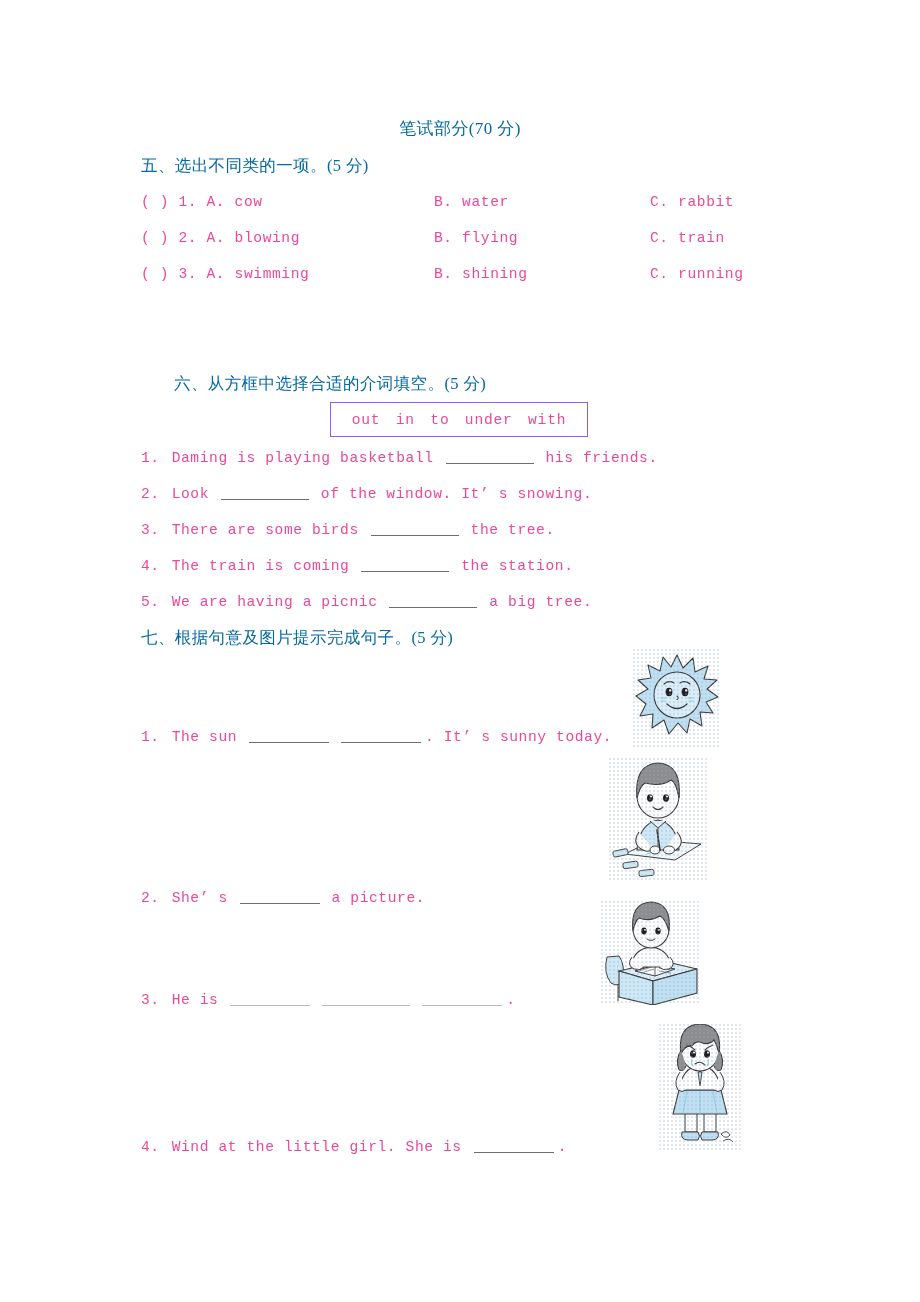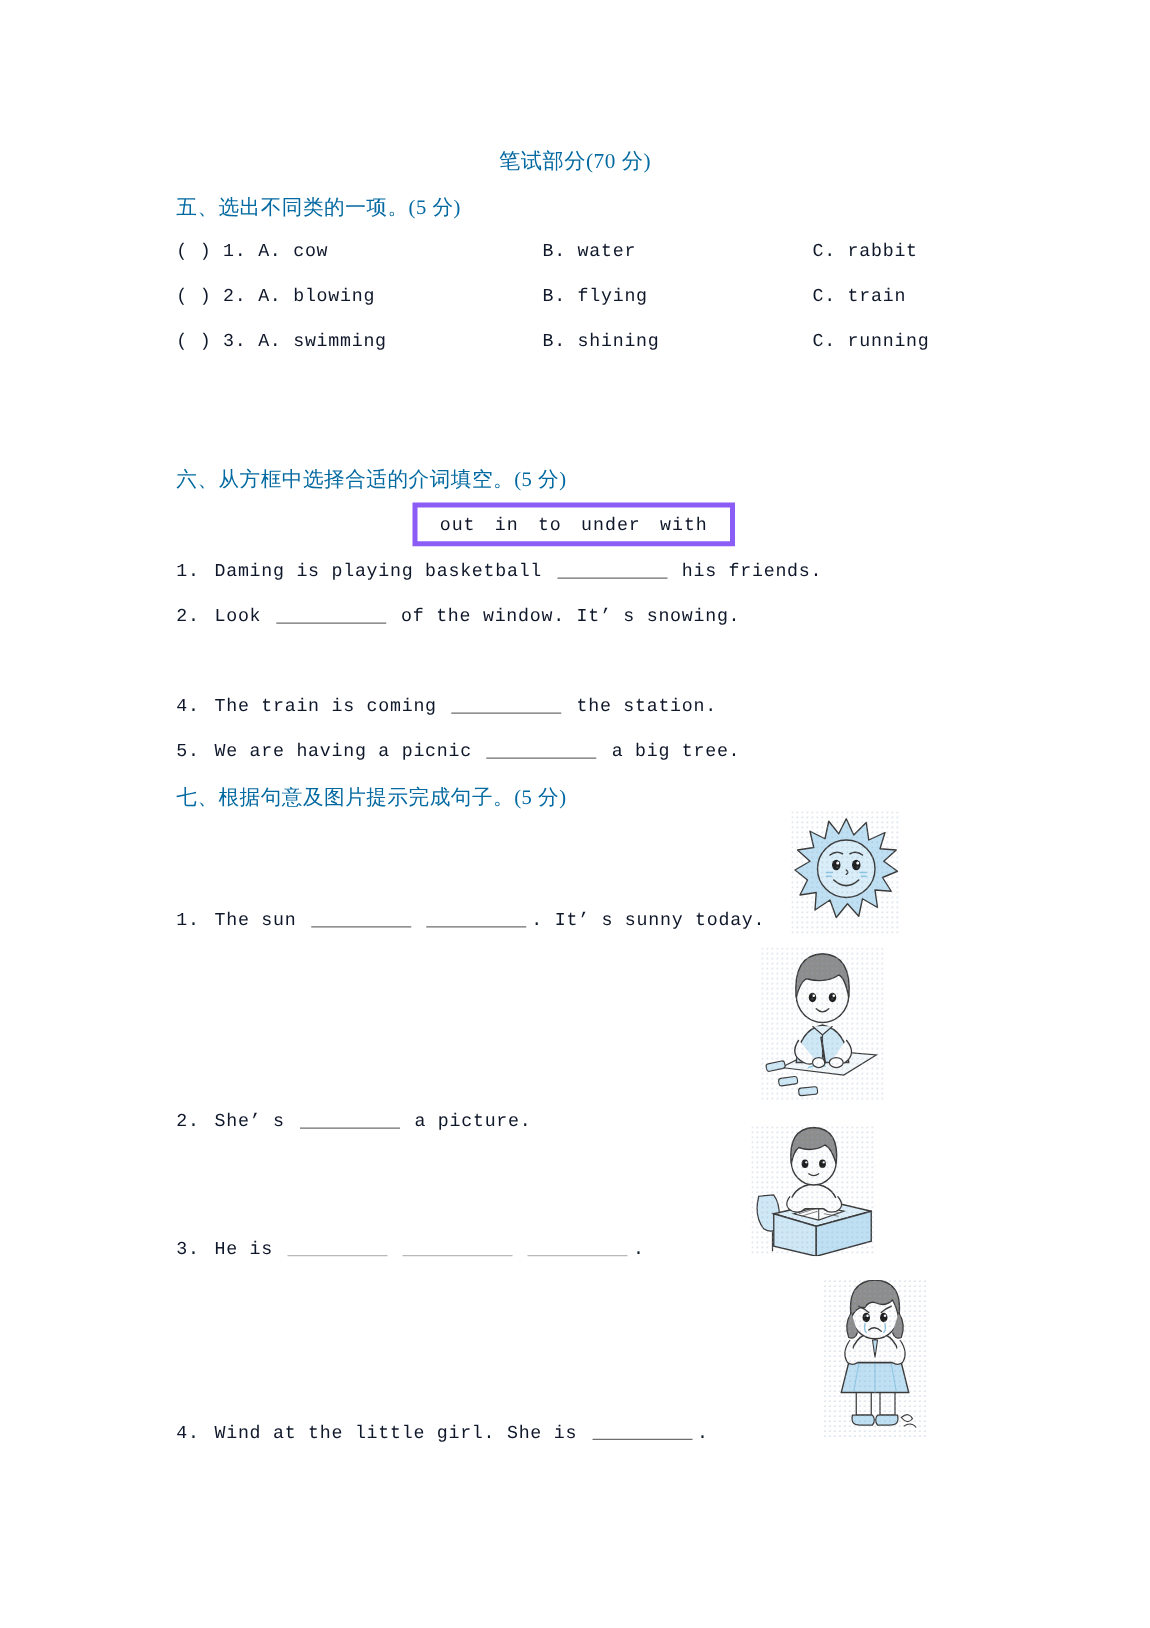--- a/index.html
+++ b/index.html
@@ -23,21 +23,21 @@
     font-family: "Liberation Serif", "DejaVu Serif", serif;
     font-size: 16.5px;
     letter-spacing: 0.4px;
     color: #0369a1;
     white-space: nowrap;
   }
   .en {
     font-family: "Liberation Mono", "DejaVu Sans Mono", monospace;
     font-size: 14.6px;
     letter-spacing: 0.6px;
-    color: #0f172a;
+    color: #ec4899;
     white-space: nowrap;
   }
 
   .page-title {
     position: absolute;
     left: 0;
     top: 117px;
     width: 920px;
     text-align: center;
   }
@@ -54,21 +54,21 @@
   .mc-b    { position: absolute; left: 293px; top: 0; }
   .mc-c    { position: absolute; left: 509px; top: 0; }
 
   
   .wordbox {
     position: absolute;
     left: 330px;
     top: 402px;
     width: 258px;
     height: 35px;
-    border: 4px solid #8b5cf6;
+    border: 1px solid #8b5cf6;
     box-sizing: border-box;
     display: flex;
     align-items: center;
     justify-content: center;
   }
   .wordbox .en { font-size: 14.6px; letter-spacing: 0.8px; }
 
   
   .line { position: absolute; left: 141px; }
 
@@ -121,39 +121,45 @@
     <span class="en mc-stem">(  ) 2. A. blowing</span>
     <span class="en mc-b">B. flying</span>
     <span class="en mc-c">C. train</span>
   </div>
   <div class="mc-row" style="top:266px;">
     <span class="en mc-stem">(  ) 3. A. swimming</span>
     <span class="en mc-b">B. shining</span>
     <span class="en mc-c">C. running</span>
   </div>
 
-  <div class="section-head" style="top:373px;">
+  <div class="section-head" style="top:373px;margin-left:33px;">
     <span class="cn">六、从方框中选择合适的介词填空。(5 分)</span>
   </div>
 
   <div class="wordbox">
     <span class="en">out　in　to　under　with</span>
   </div>
 
   <div class="line" style="top:448px;">
     <span class="en">1. </span>
     <span class="en">Daming is playing basketball </span>
     <span class="blank blank-lg"></span>
     <span class="en"> his friends.</span>
   </div>
   <div class="line" style="top:484px;">
     <span class="en">2. </span>
     <span class="en">Look </span>
     <span class="blank blank-lg"></span>
     <span class="en"> of the window. It’ s snowing.</span>
+  </div>
+  <div class="line" style="top:520px;">
+    <span class="en">3. </span>
+    <span class="en">There are some birds </span>
+    <span class="blank blank-lg"></span>
+    <span class="en"> the tree.</span>
   </div>
   <div class="line" style="top:556px;">
     <span class="en">4. </span>
     <span class="en">The train is coming </span>
     <span class="blank blank-lg"></span>
     <span class="en"> the station.</span>
   </div>
   <div class="line" style="top:592px;">
     <span class="en">5. </span>
     <span class="en">We are having a picnic </span>

